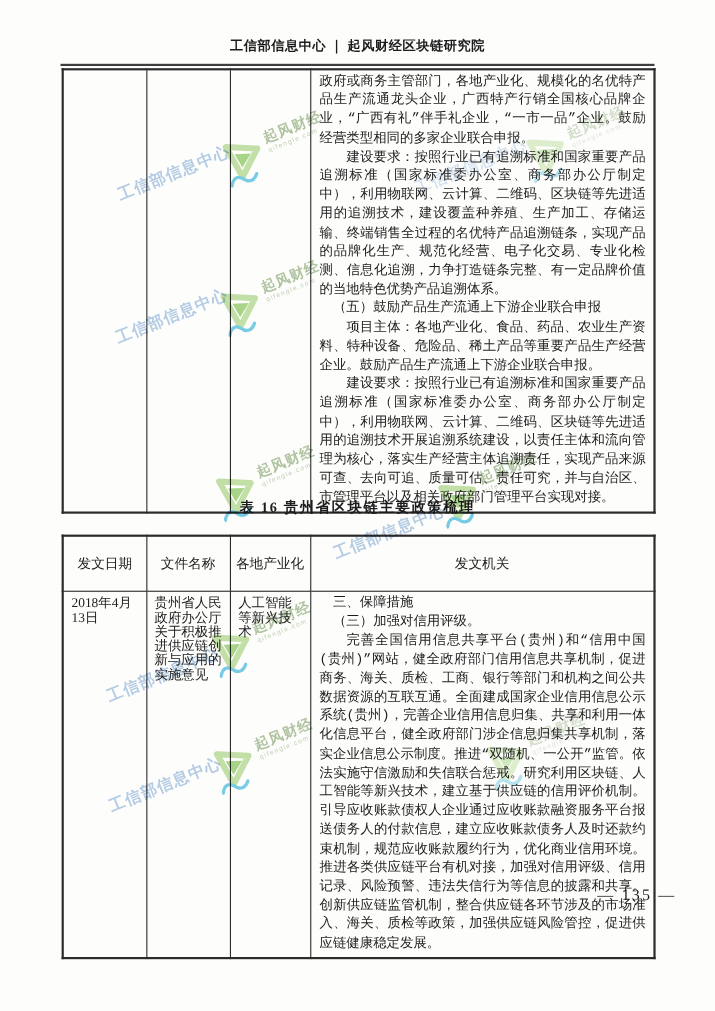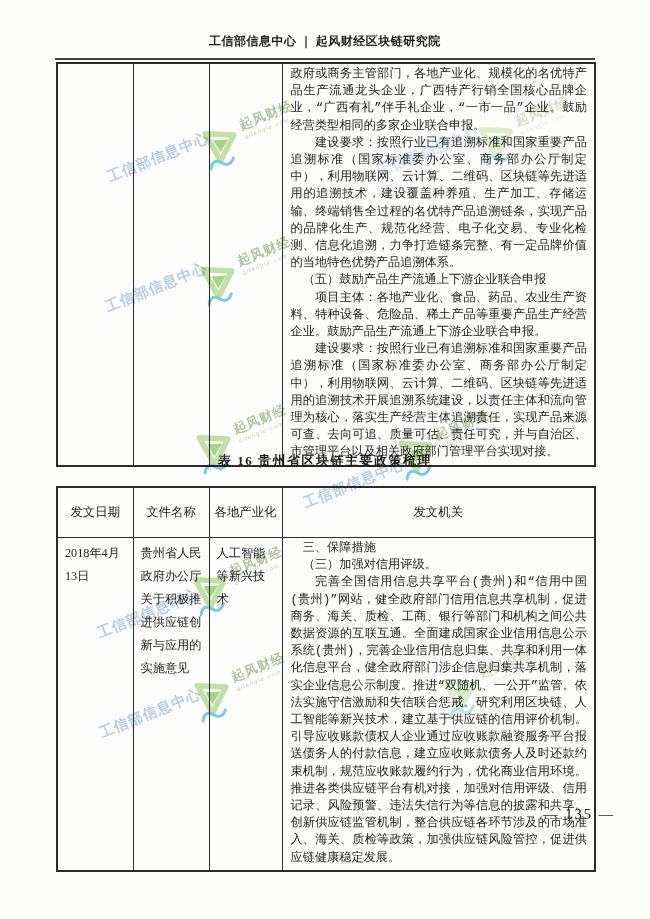--- a/index.html
+++ b/index.html
@@ -37,21 +37,21 @@
   }
   .cell-content p{margin:0;}
   .ind1{text-indent:1em;}
   .ind2{text-indent:2em;}
   .tbl-main th{
     font-weight:normal;font-size:12.4px;height:19px;
     text-align:center;vertical-align:middle;padding:15px 0;
   }
   .cell-plain{
     padding:4px 6px 0 7px;
-    font-size:12.2px;line-height:23px;overflow:hidden;
+    font-size:12.2px;line-height:13px;overflow:hidden;
   }
   .cell-date{padding-right:9px;}
   
   .tbl-caption{
     position:absolute;top:452px;left:0;width:650px;
     text-align:center;font-size:13px;font-weight:bold;
     letter-spacing:1.5px;z-index:2;
   }
   .page-number{
     position:absolute;top:806px;left:465px;width:150px;

